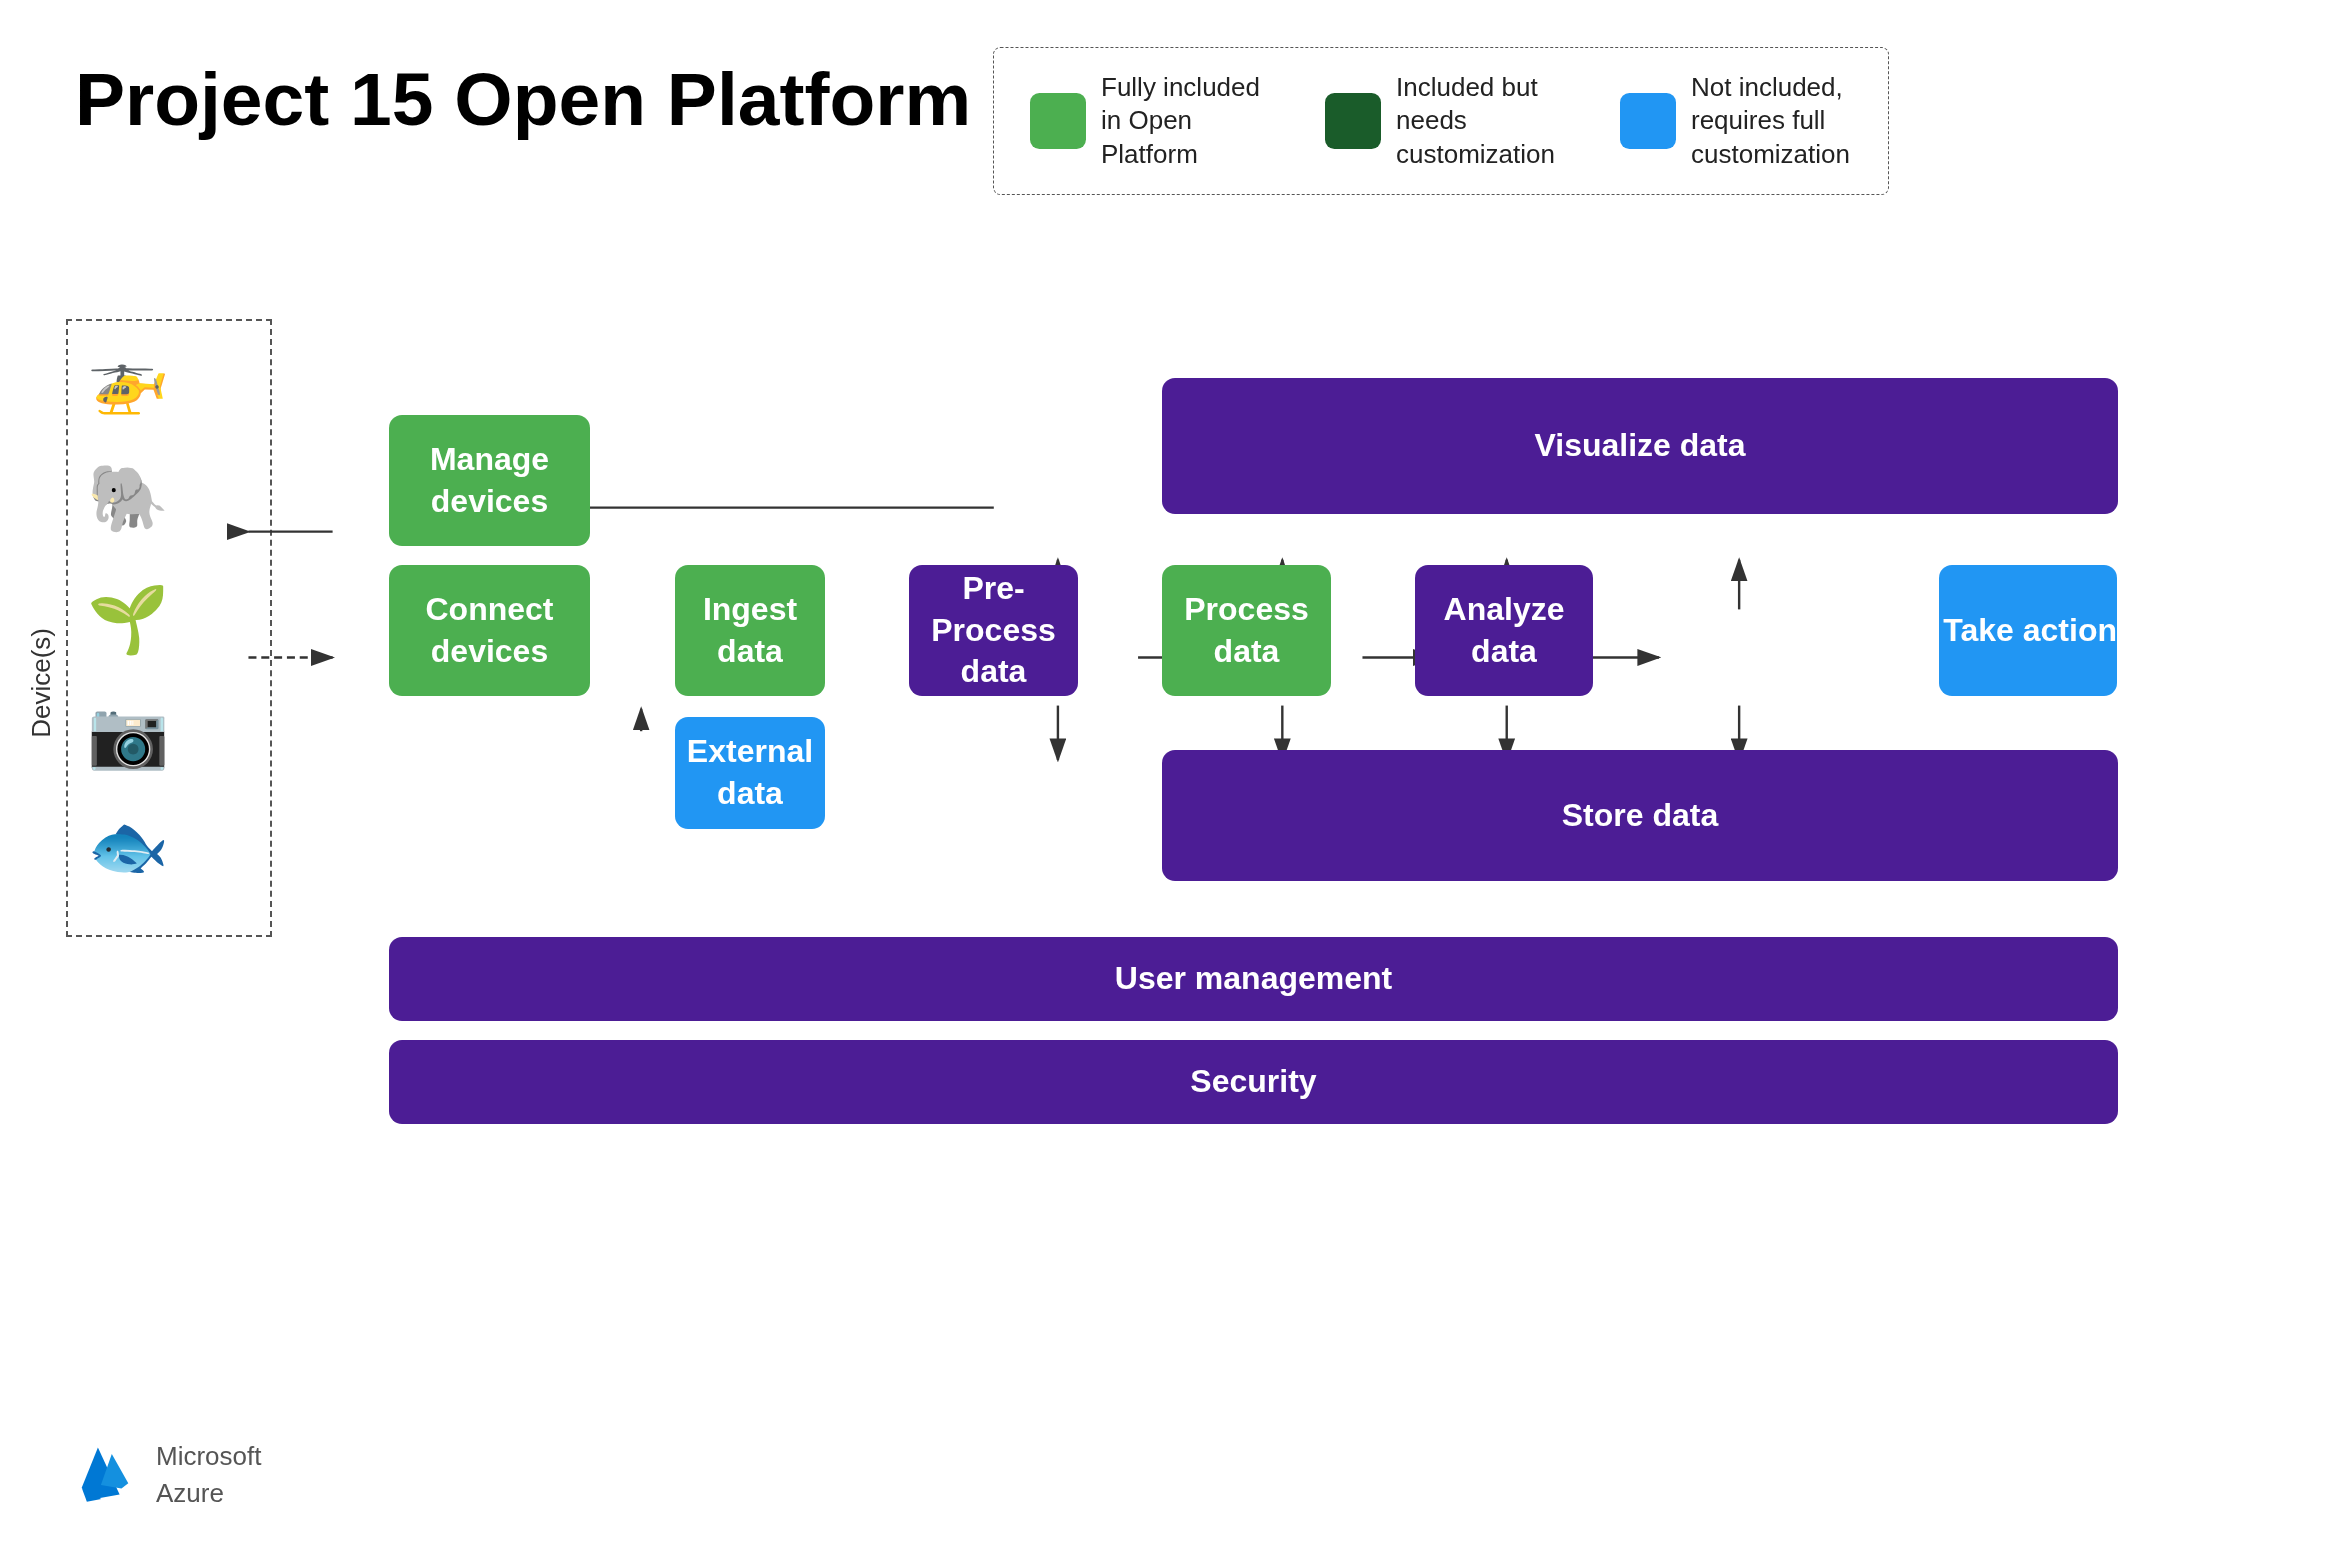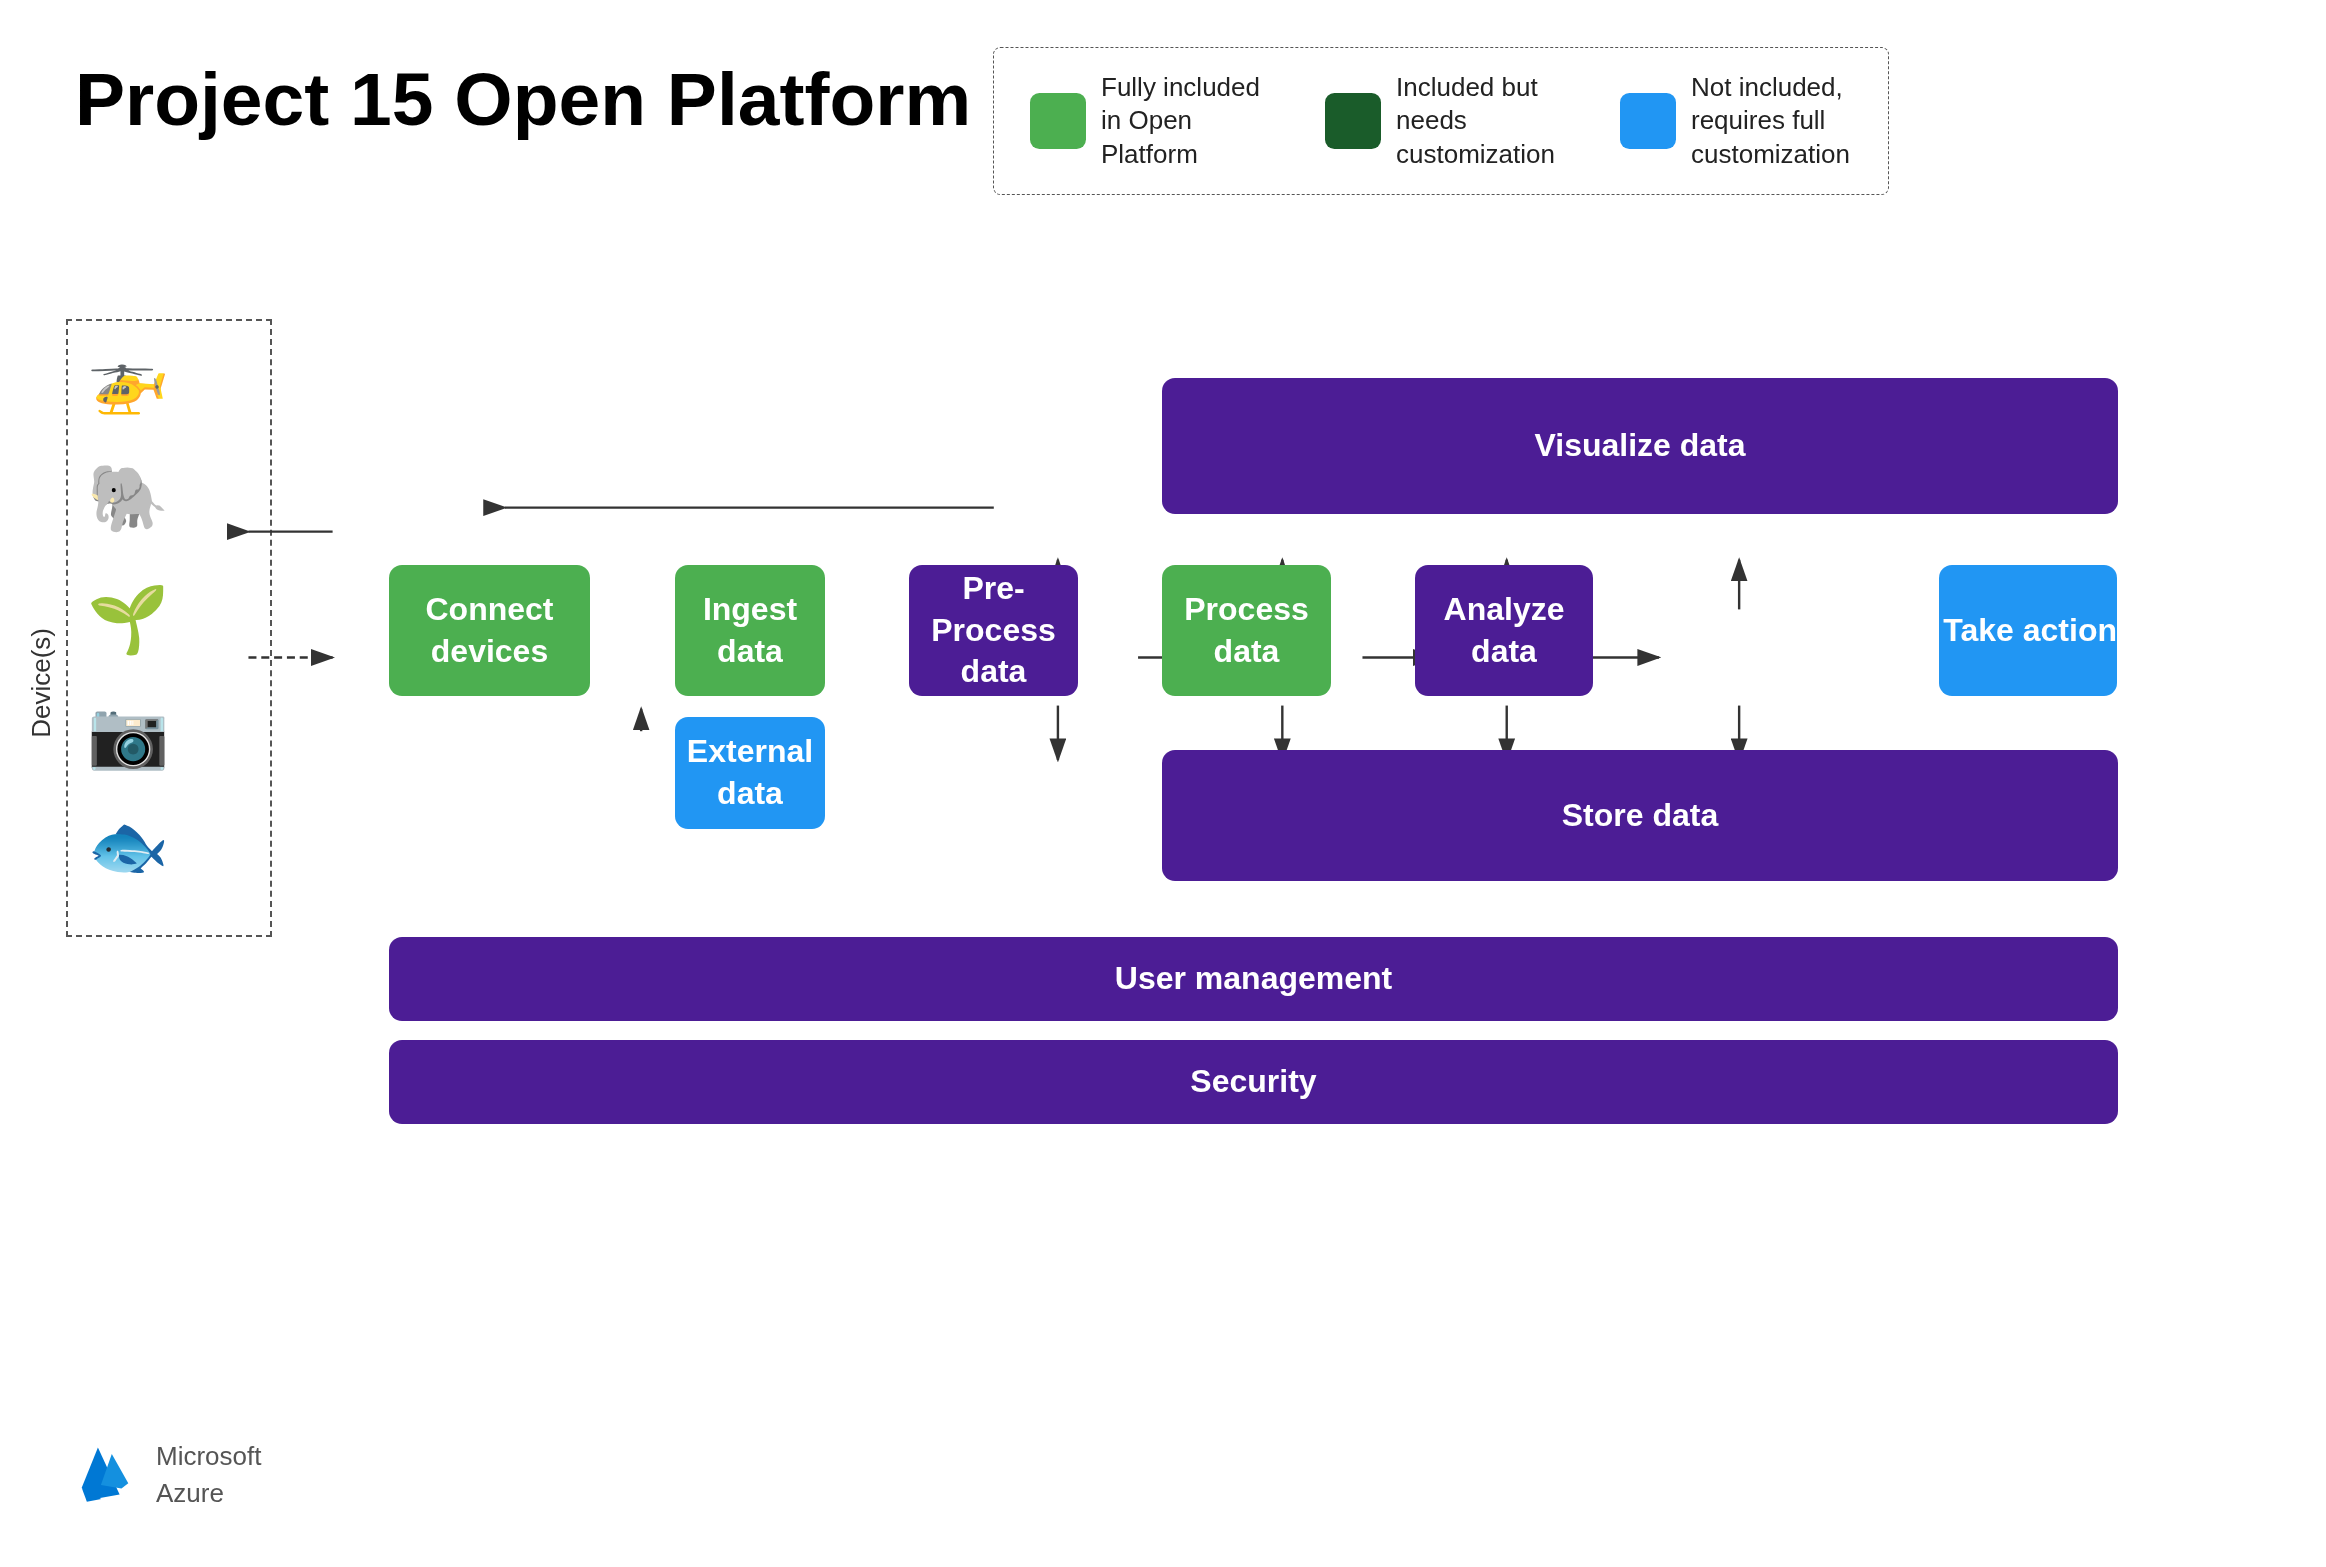--- a/index.html
+++ b/index.html
@@ -235,20 +235,23 @@
 
       <line x1="1880" y1="520" x2="1880" y2="588" stroke="#333" stroke-width="3" marker-end="url(#arrowhead)"></line>
 
       <line x1="2170" y1="400" x2="2170" y2="338" stroke="#333" stroke-width="3" marker-end="url(#arrowhead)"></line>
 
       <line x1="2170" y1="520" x2="2170" y2="588" stroke="#333" stroke-width="3" marker-end="url(#arrowhead)"></line>
 
       <line x1="800" y1="552" x2="800" y2="524" stroke="#333" stroke-width="3" marker-end="url(#arrowhead)"></line>
     </svg>
 
+    <div class="box light-green" style="left:389px; top:218px; width:201px; height:131px;">
+      <span>Manage devices</span>
+    </div>
 
     <div class="box light-green" style="left:389px; top:368px; width:201px; height:131px;">
       <span>Connect devices</span>
     </div>
 
     <div class="box light-green" style="left:675px; top:368px; width:150px; height:131px;">
       <span>Ingest data</span>
     </div>
 
     <div class="box blue" style="left:675px; top:520px; width:150px; height:112px;">

